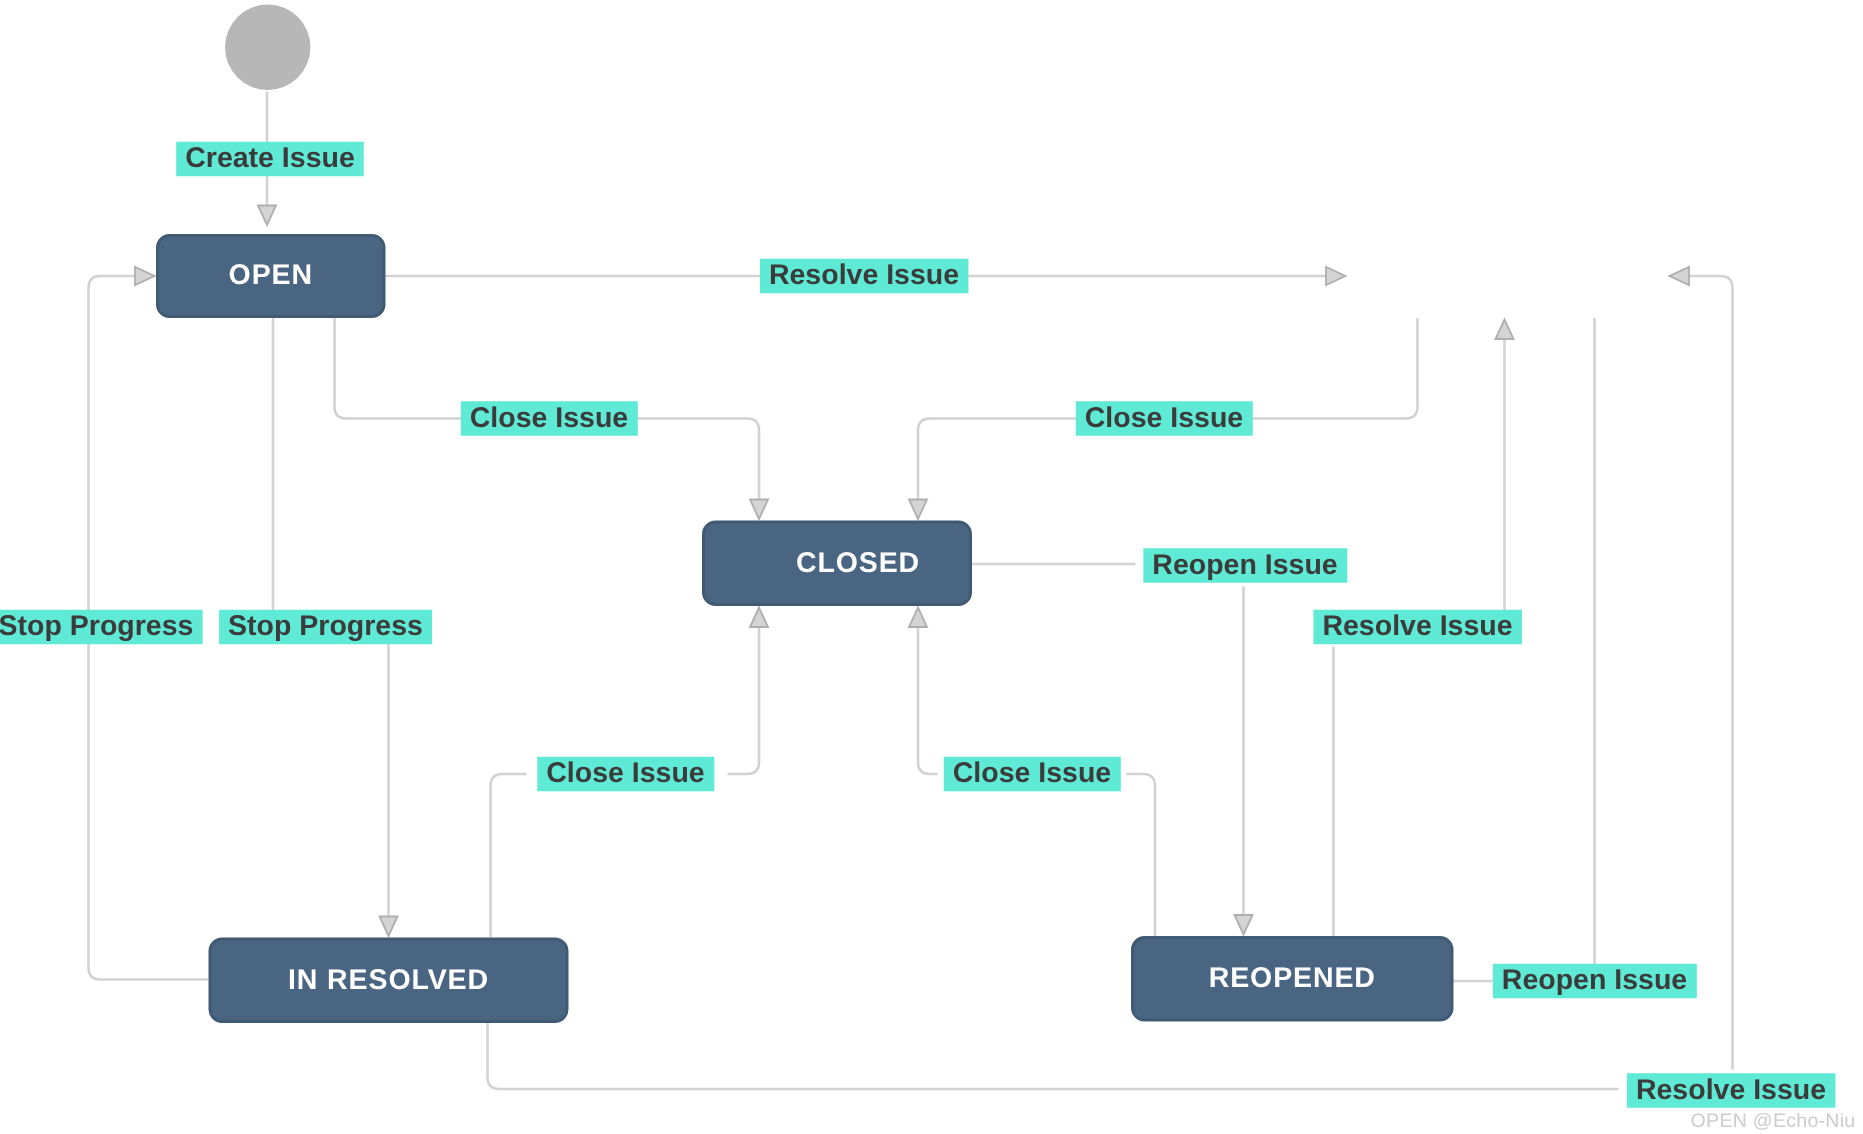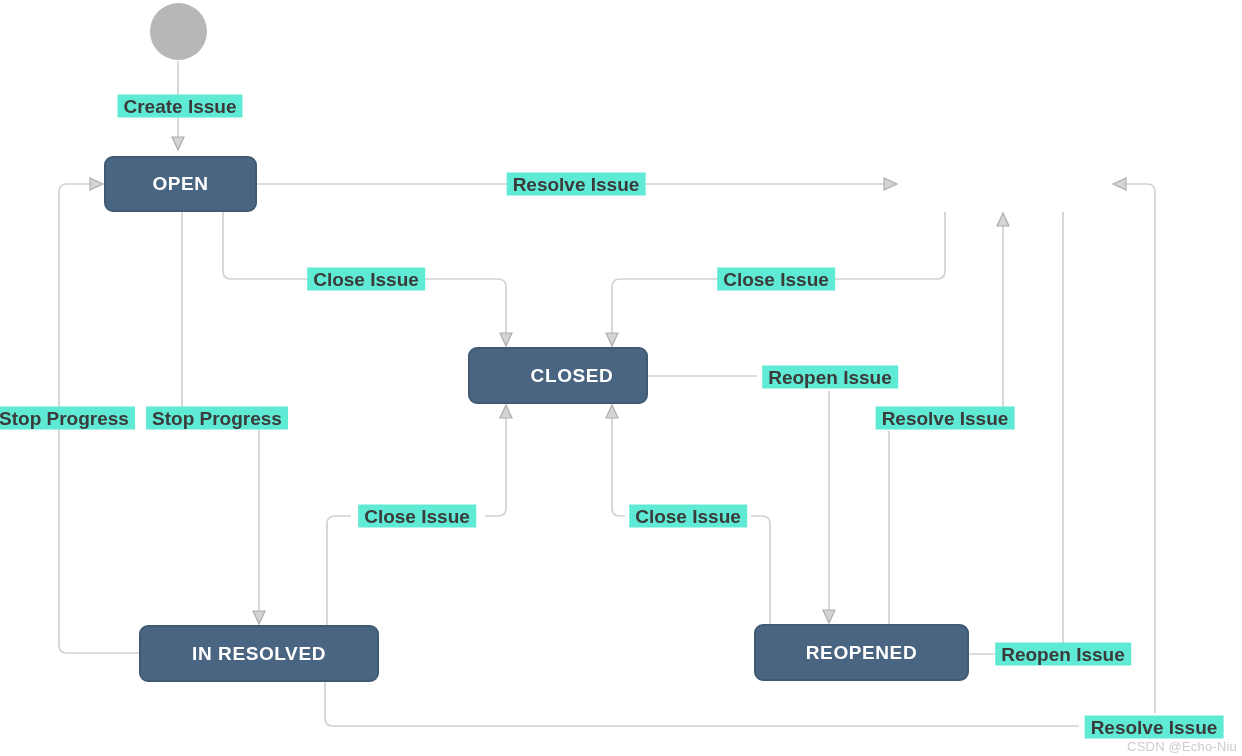--- a/index.html
+++ b/index.html
@@ -172,15 +172,15 @@
   <div class="edge-label" style="left:776px; top:279px;">Close Issue</div>
   <div class="edge-label" style="left:217px; top:418px;">Stop Progress</div>
   <div class="edge-label" style="left:64px;  top:418px;">Stop Progress</div>
   <div class="edge-label" style="left:417px; top:516px;">Close Issue</div>
   <div class="edge-label" style="left:688px; top:516px;">Close Issue</div>
   <div class="edge-label" style="left:830px; top:377px;">Reopen Issue</div>
   <div class="edge-label" style="left:945px; top:418px;">Resolve Issue</div>
   <div class="edge-label" style="left:1063px; top:654px;">Reopen Issue</div>
   <div class="edge-label" style="left:1154px; top:727px;">Resolve Issue</div>
 
-  <div class="watermark">CSDN @Echo-Niu</div>
+  <div class="watermark">OPEN @Echo-Niu</div>
 
 </div>
 
 </body></html>

